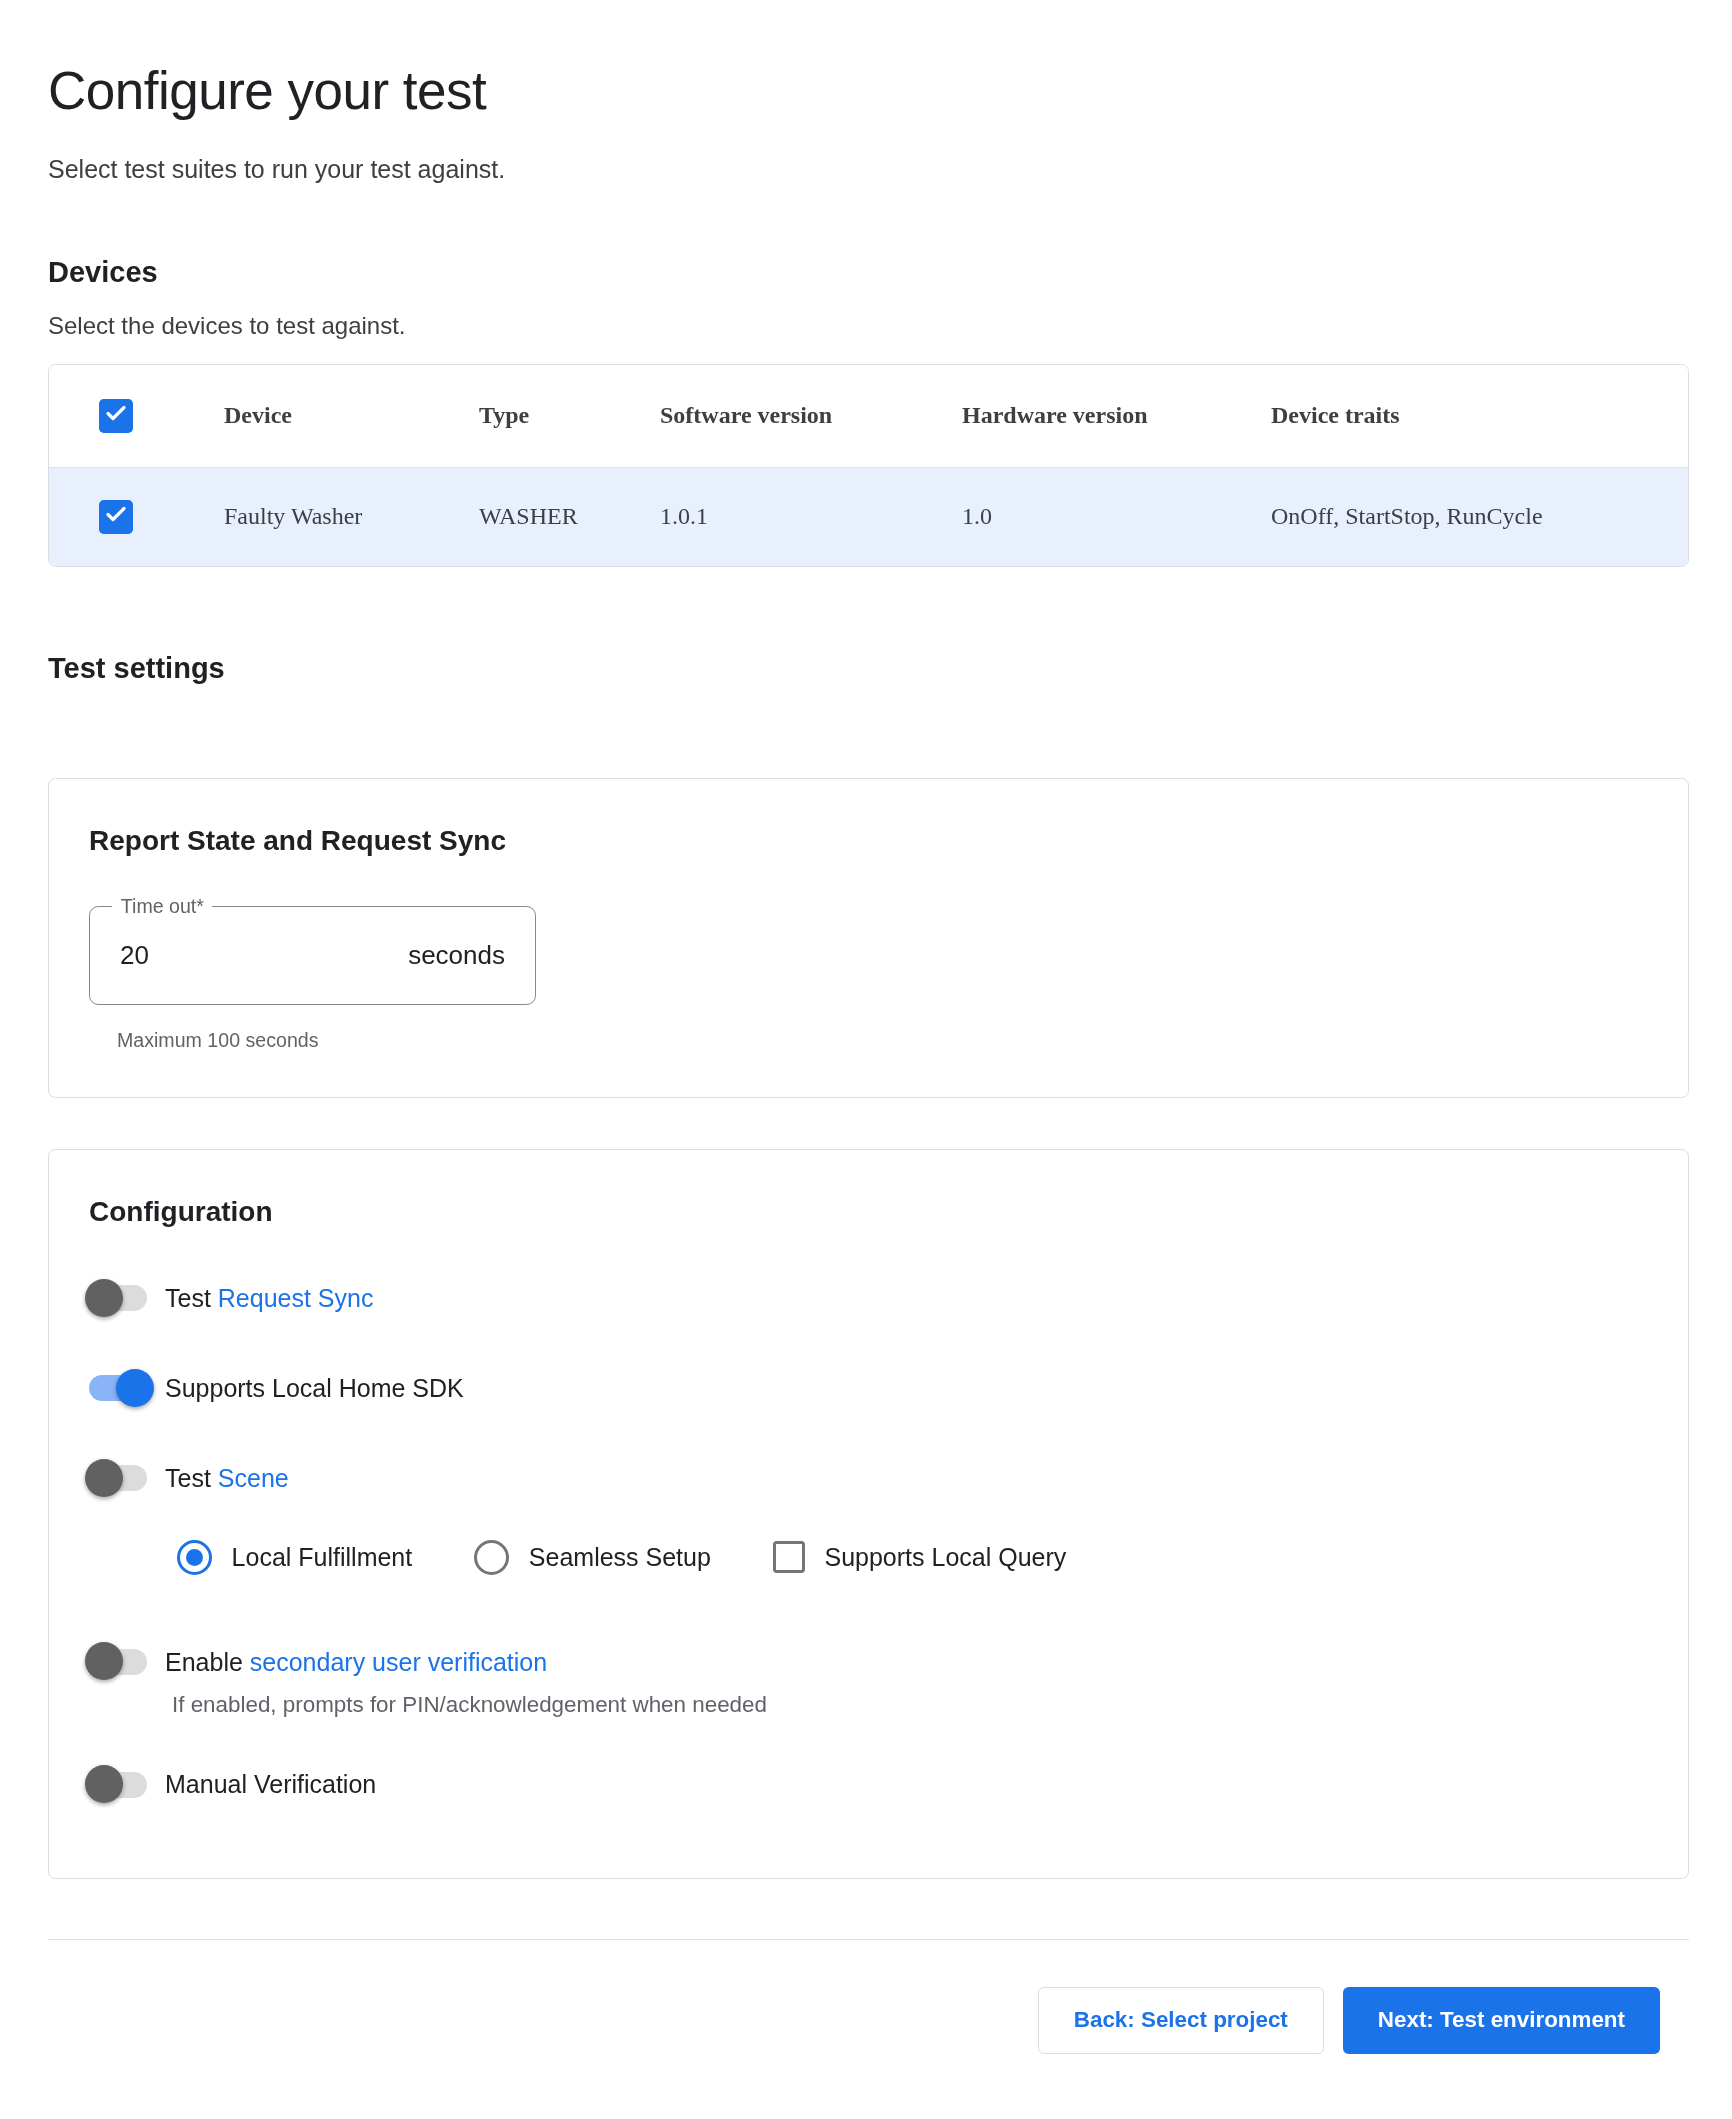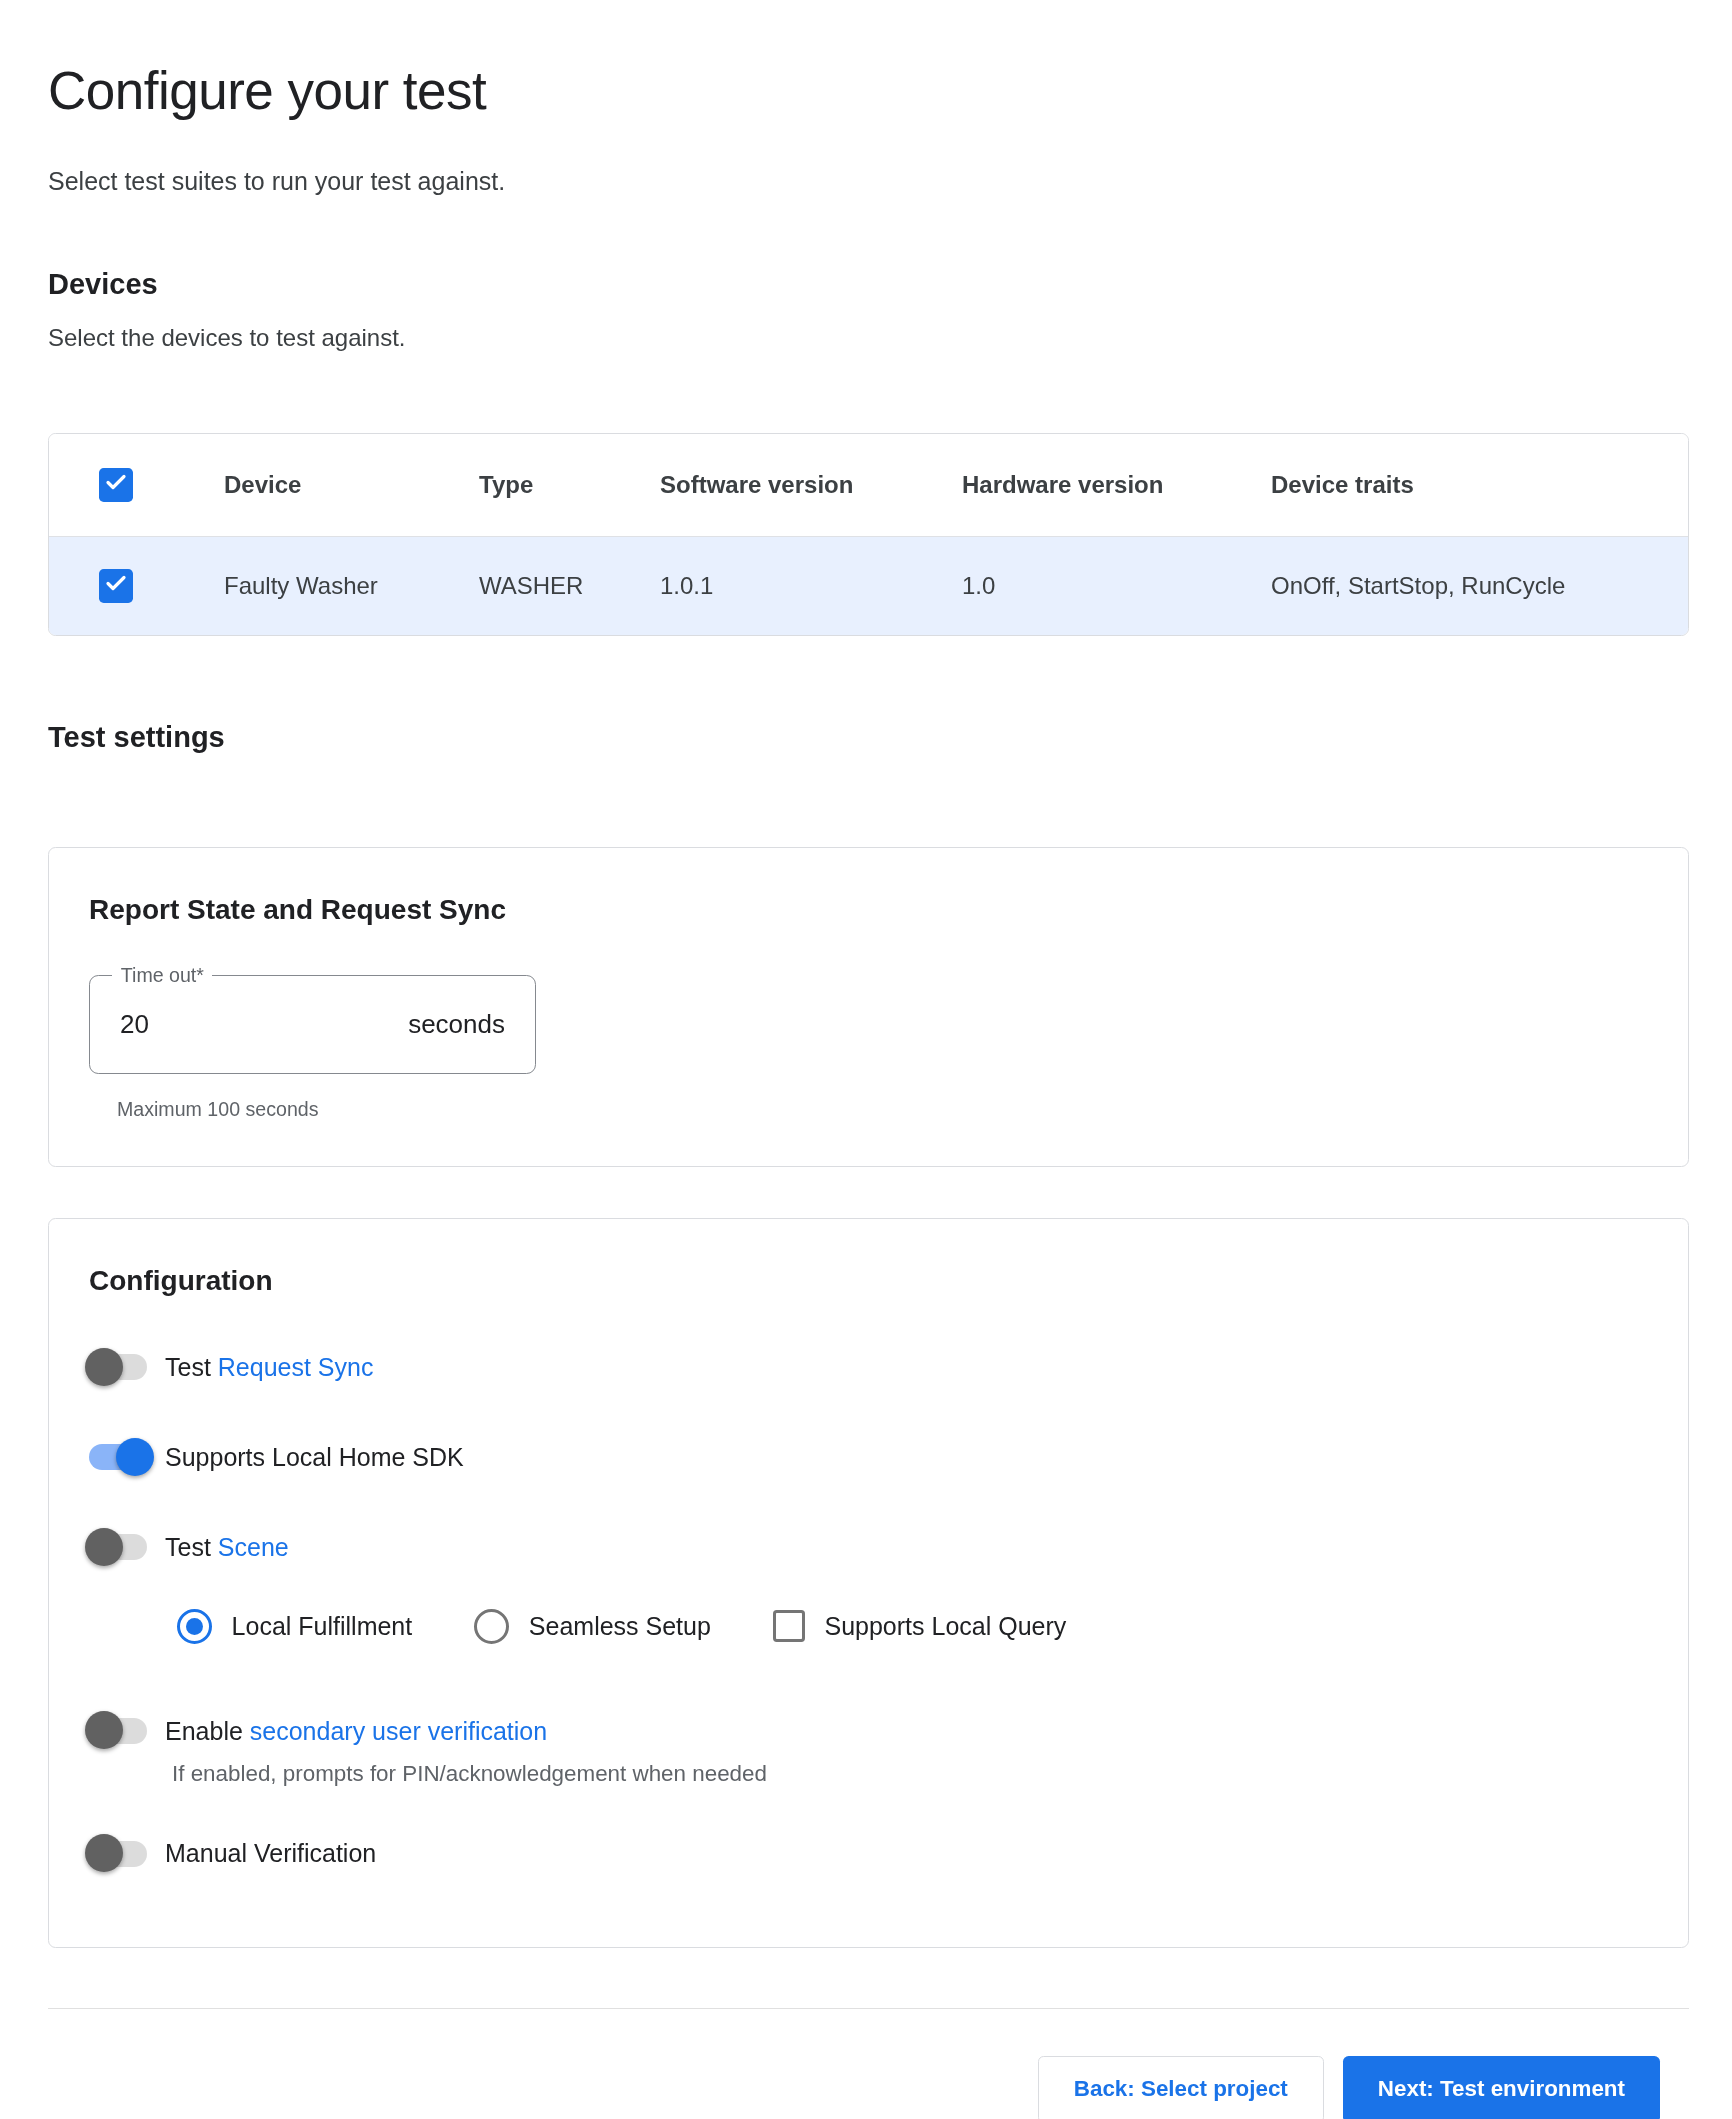--- a/index.html
+++ b/index.html
@@ -2,28 +2,28 @@
 <html style="font-size:15px"><head>
 <meta charset="utf-8">
 <style>
   * { margin:0; padding:0; box-sizing:border-box; }
   html,body { background:#fff; }
   body { width:1732px; font-family:"Liberation Sans", sans-serif; color:#202124; }
   .page { width:1732px; min-height:2120px; background:#fff; }
   .content { padding:58px 43px 60px 48px; }
 
   .page-title { font-size:53px; font-weight:400; letter-spacing:-0.5px; color:#202124; line-height:65px; }
-  .page-subtitle { margin-top:42px; font-size:25px; color:#3c4043; line-height:32px; }
+  .page-subtitle { margin-top:30px; font-size:25px; color:#3c4043; line-height:32px; }
 
   .section-heading { font-size:29px; font-weight:700; color:#202124; line-height:35px; }
   .devices-heading { margin-top:70px; }
   .section-desc { margin-top:20.5px; font-size:24px; color:#3c4043; line-height:30px; }
 
   
-  .device-table { margin-top:80px; border:0.9px solid #dadce0; border-radius:7.5px; overflow:hidden; }
+  .device-table { margin-top:23px; border:0.9px solid #dadce0; border-radius:7.5px; overflow:hidden;font-family:Liberation Serif, serif; }
   .t-row { display:grid; grid-template-columns:175px 255px 181px 302px 309px 1fr; align-items:center; }
   .t-head { height:103px; background:#fff; border-bottom:0.9px solid #dfe1e5; }
   .t-data { height:98px; background:#e8f0fe; }
   .t-cell { font-size:24px; color:#3c4043; padding-right:15px; }
   .t-head .t-cell { font-weight:700; color:#3c4043; }
   .cb-cell { padding-left:50px; }
 
   .checkbox-checked { width:34px; height:34px; background:#1a73e8; border-radius:4.7px;
     display:flex; align-items:center; justify-content:center; }
   .checkbox-checked svg { width:24px; height:24px; }

